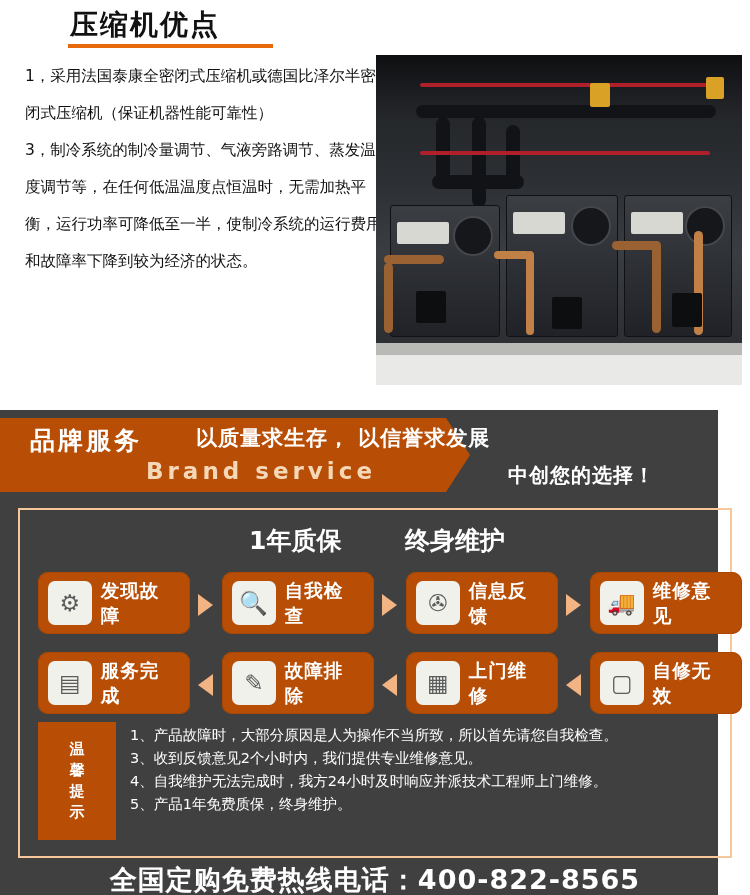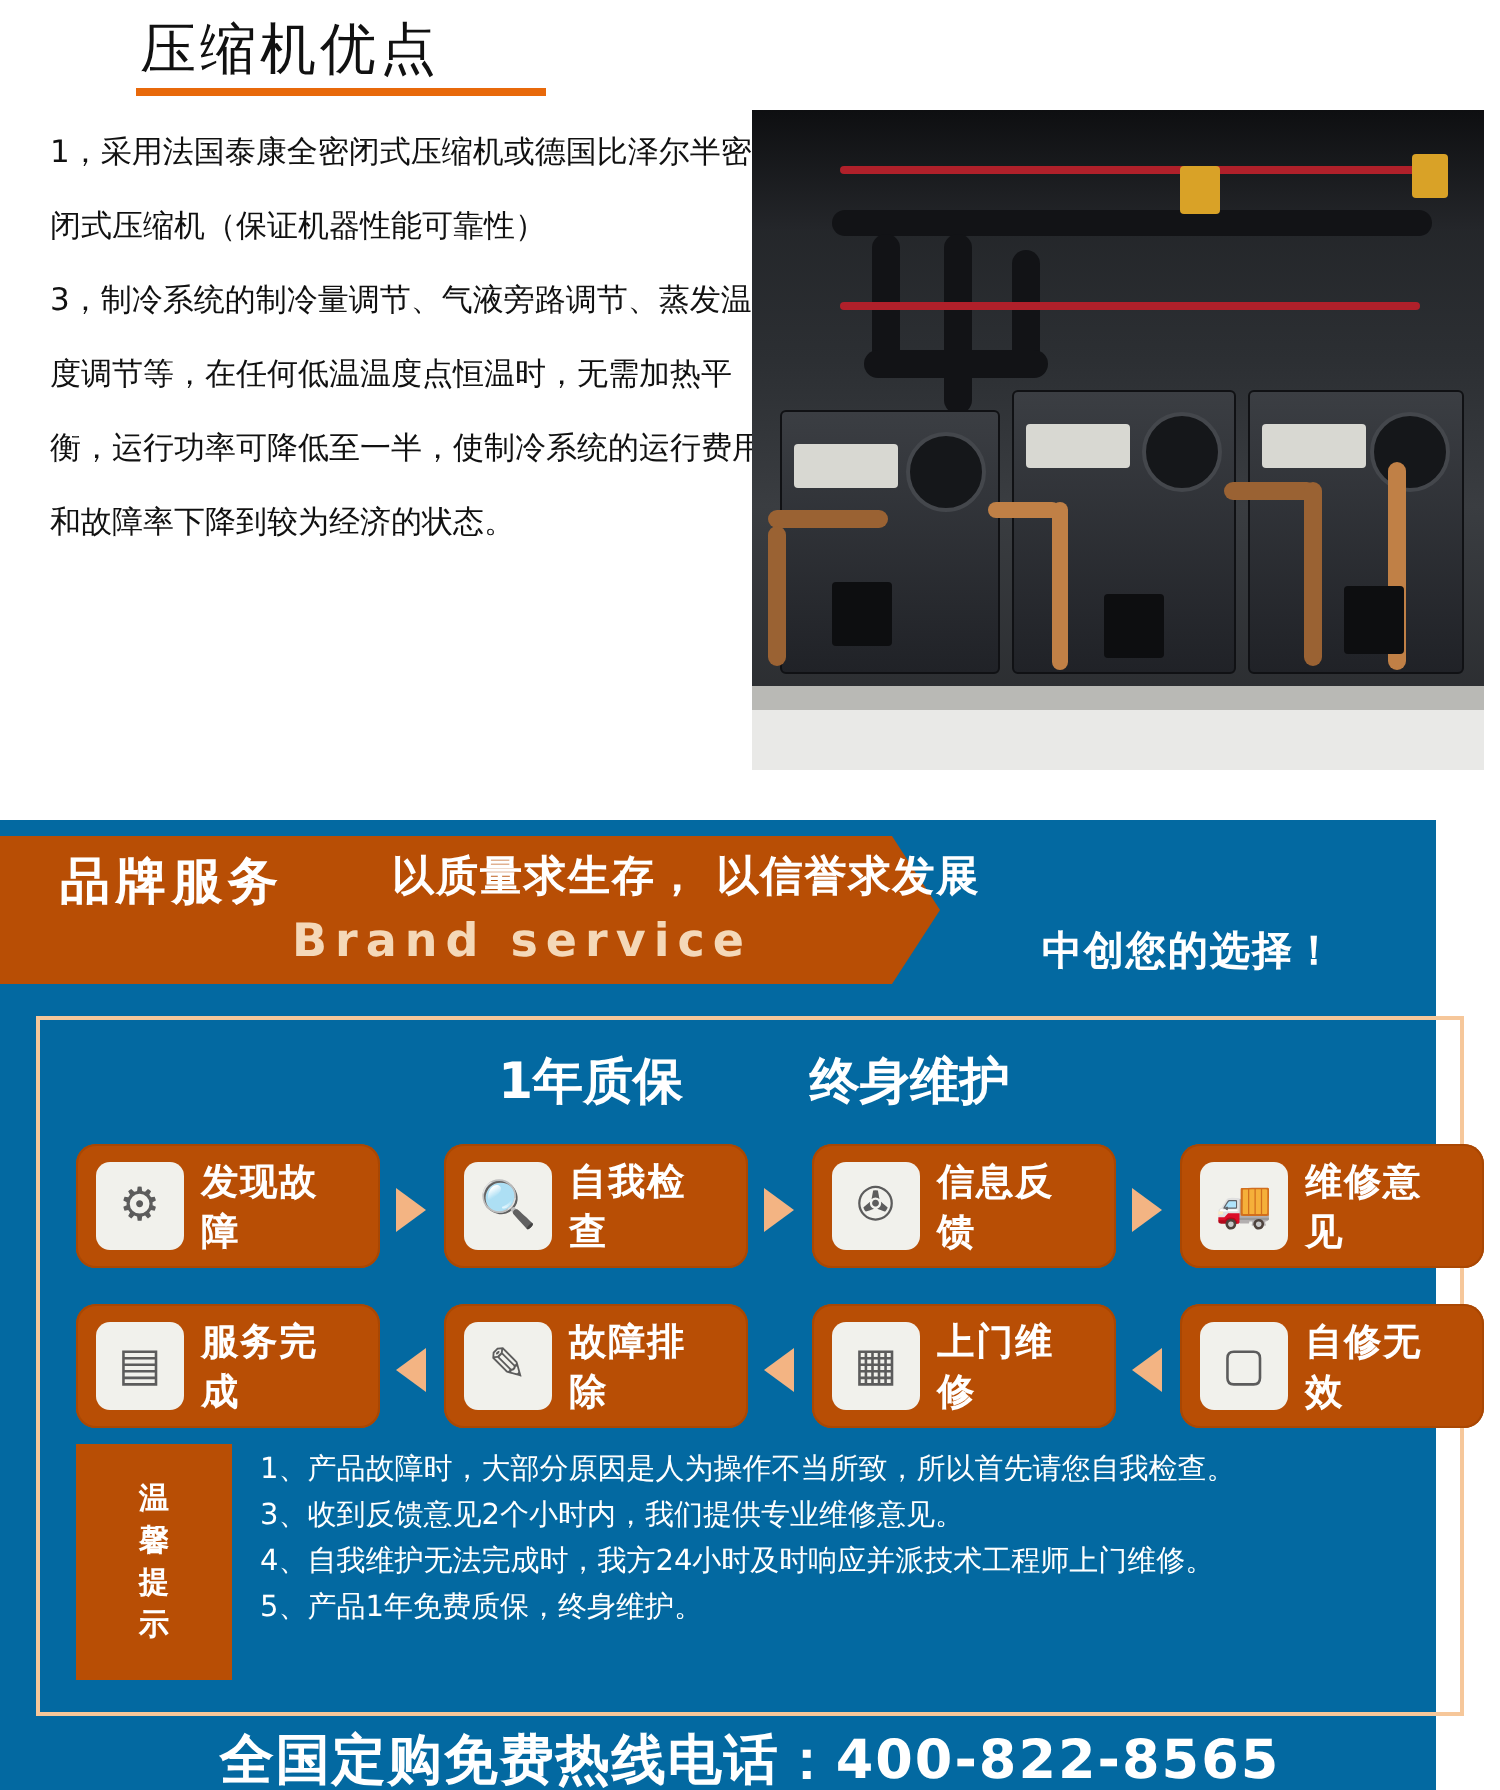--- a/index.html
+++ b/index.html
@@ -13,21 +13,21 @@
   .top{
     position:relative;
     width:750px;height:410px;
     background:#ffffff;
     box-sizing:border-box;
   }
   .top-title{
     position:absolute;
     left:70px;top:6px;
     font-size:28px;
-    font-weight:normal;
+    font-weight:bold;
     color:#111111;
     letter-spacing:2px;
   }
   .title-underline{
     position:absolute;
     left:68px;top:44px;
     width:205px;height:4px;
     background:#e8690b;
   }
   .top-text{
@@ -60,21 +60,21 @@
   .cu .fan{position:absolute;right:6px;top:10px;width:36px;height:36px;border-radius:50%;background:#15171a;border:2px solid #44474c;}
   .cop{position:absolute;background:#9a6233;border-radius:8px;}
   .cop2{position:absolute;background:#c08046;border-radius:6px;}
   .blk{position:absolute;background:#0d0e10;border-radius:2px;}
   .yellowcap{position:absolute;background:#d9a227;border-radius:2px;}
 
   
   .bottom{
     position:relative;
     width:718px;height:485px;
-    background:#0369a1;
+    background:#404040;
     box-sizing:border-box;
   }
   .brand-bar{position:absolute;left:0;top:0;width:750px;height:92px;}
   .brand-dark{
     position:absolute;left:0;top:8px;
     width:470px;height:74px;
     background:#b84e05;
     clip-path:polygon(0 0,446px 0,470px 37px,446px 74px,0 74px);
   }
   .brand-cn{
@@ -84,21 +84,21 @@
   .brand-en{
     position:absolute;left:146px;top:48px;
     font-size:23px;font-weight:bold;color:#f4d8b8;letter-spacing:4px;
   }
   .slogan1{
     position:absolute;left:196px;top:14px;
     font-size:21px;font-weight:bold;color:#ffffff;letter-spacing:1px;
   }
   .slogan2{
     position:absolute;left:508px;top:52px;
-    font-size:20px;font-weight:bold;color:#ffffff;letter-spacing:1px;margin-left:13px;
+    font-size:20px;font-weight:bold;color:#ffffff;letter-spacing:1px;
   }
 
   .panel{
     position:absolute;left:18px;top:98px;
     width:714px;height:350px;
     border:2px solid #f6c79a;
     box-sizing:border-box;
   }
   .panel-heads{
     position:absolute;left:0;top:14px;width:714px;

